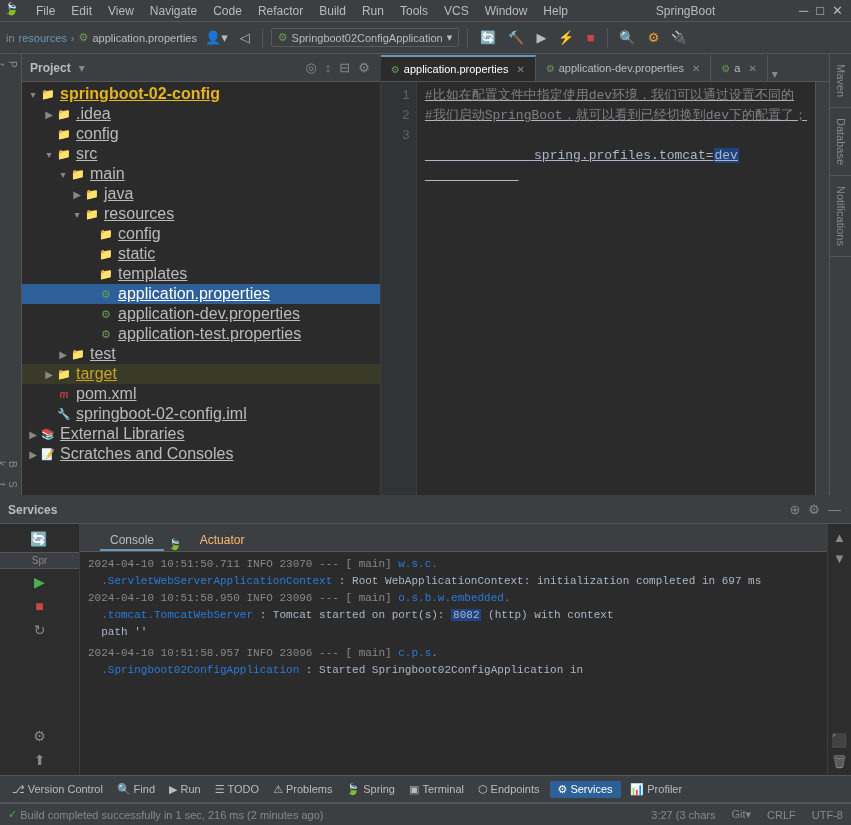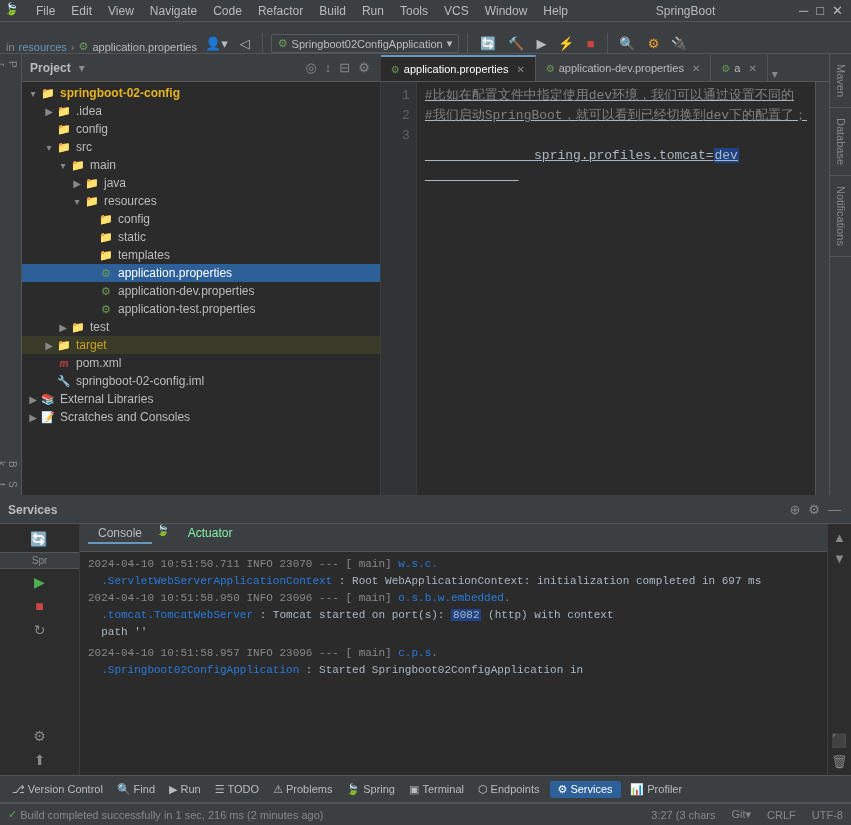--- a/index.html
+++ b/index.html
@@ -4,42 +4,42 @@
   <style>
     * { margin: 0; padding: 0; box-sizing: border-box; }
     body { font-family: 'Segoe UI', Arial, sans-serif; font-size: 12px; background: #2b2b2b; color: #a9b7c6; width: 851px; height: 825px; overflow: hidden; }
 
     
     .menu-bar { background: #3c3f41; height: 22px; display: flex; align-items: center; padding: 0 4px; border-bottom: 1px solid #555; }
     .menu-bar-logo { width: 18px; height: 18px; margin-right: 6px; }
     .menu-item { padding: 2px 8px; font-size: 12px; color: #bbbbbb; cursor: pointer; white-space: nowrap; }
 
     
-    .toolbar { background: #3c3f41; height: 32px; display: flex; align-items: flex-end; padding: 0 6px; border-bottom: 1px solid #555; gap: 4px; }
+    .toolbar { background: #3c3f41; height: 32px; display: flex; align-items: center; padding: 0 6px; border-bottom: 1px solid #555; gap: 4px; }
     .toolbar-btn { background: none; border: none; color: #bbbbbb; cursor: pointer; padding: 2px 4px; font-size: 13px; border-radius: 2px; }
     .toolbar-separator { width: 1px; height: 20px; background: #555; margin: 0 4px; }
     .toolbar-breadcrumb { display: flex; align-items: center; gap: 4px; font-size: 11px; color: #888; }
     .toolbar-breadcrumb span { color: #6897bb; }
     .config-selector { background: #3c3f41; border: 1px solid #5a5a5a; color: #bbbbbb; padding: 2px 6px; font-size: 11px; border-radius: 2px; display: flex; align-items: center; gap: 4px; }
 
     
     .sidebar { width: 360px; background: #2b2b2b; border-right: 1px solid #3c3f41; display: flex; flex-direction: column; position: relative; }
     .sidebar-header { background: #3c3f41; height: 28px; display: flex; align-items: center; padding: 0 8px; border-bottom: 1px solid #555; gap: 8px; }
     .sidebar-title { font-size: 12px; color: #bbbbbb; font-weight: bold; }
     .sidebar-icons { margin-left: auto; display: flex; gap: 4px; }
     .sidebar-icon-btn { background: none; border: none; color: #888; cursor: pointer; font-size: 13px; padding: 2px; }
 
     
     .tree { overflow-y: auto; flex: 1; padding: 2px 0; }
     .tree-item { display: flex; align-items: center; padding: 1px 0; cursor: pointer; white-space: nowrap; }
     .tree-item.selected { background: #2d6099; }
     .tree-item .indent { display: inline-block; }
     .tree-item .arrow { width: 14px; font-size: 10px; color: #888; display: inline-block; text-align: center; }
     .tree-item .icon { width: 16px; height: 16px; margin-right: 4px; display: inline-flex; align-items: center; justify-content: center; font-size: 11px; }
-    .tree-item .label { font-size: 12px; color: #bbbbbb; }
+    .tree-item .label { font-size: 16px; color: #bbbbbb; text-decoration: underline; }
     .tree-item.selected .label { color: #ffffff; }
 
     
     .icon-folder { color: #c9a227; }
 
     
     .editor-area { flex: 1; display: flex; flex-direction: column; background: #2b2b2b; }
     .editor-tabs { background: #3c3f41; height: 28px; display: flex; align-items: flex-end; border-bottom: 1px solid #555; overflow: hidden; }
     .editor-tab { display: flex; align-items: center; padding: 0 10px; height: 26px; font-size: 11px; color: #bbbbbb; border-right: 1px solid #555; cursor: pointer; gap: 4px; background: #3c3f41; white-space: nowrap; }
     .editor-tab.active { background: #2b2b2b; color: #ffffff; border-top: 2px solid #6897bb; }
@@ -65,22 +65,22 @@
     .services-header-icons { margin-left: auto; display: flex; gap: 4px; }
     .services-icon-btn { background: none; border: none; color: #888; cursor: pointer; font-size: 13px; padding: 2px; }
 
     
     .console-area { display: flex; flex: 1; overflow: hidden; }
     .console-sidebar { width: 80px; background: #2d2d2d; border-right: 1px solid #3c3f41; display: flex; flex-direction: column; padding: 4px 0; gap: 2px; align-items: center; }
     .console-side-btn { background: none; border: none; color: #888; cursor: pointer; font-size: 14px; padding: 3px; border-radius: 2px; width: 100%; display: flex; justify-content: center; }
     .console-side-btn.active { color: #6897bb; }
 
     .console-main { flex: 1; display: flex; flex-direction: column; }
-    .console-tabs { background: #3c3f41; height: 28px; display: flex; align-items: flex-start; padding: 0 8px; gap: 4px; border-bottom: 1px solid #555; }
-    .console-tab { padding: 2px 10px; font-size: 12px; color: #86efac; cursor: pointer; border-bottom: 2px solid transparent; }
+    .console-tabs { background: #3c3f41; height: 28px; display: flex; align-items: flex-end; padding: 0 20px; gap: 4px; border-bottom: 1px solid #555; }
+    .console-tab { padding: 2px 10px; font-size: 12px; color: #fdba74; cursor: pointer; border-bottom: 2px solid transparent; }
     .console-tab.active { color: #bbbbbb; border-bottom: 2px solid #6897bb; }
     .console-output { flex: 1; overflow-y: auto; padding: 4px 8px; font-family: 'Courier New', monospace; font-size: 11px; line-height: 17px; background: #2b2b2b; color: #a9b7c6; }
     .log-link { color: #287bde; text-decoration: none; }
 
     .console-right-btns { width: 24px; background: #2d2d2d; border-left: 1px solid #3c3f41; display: flex; flex-direction: column; align-items: center; padding: 4px 0; gap: 2px; }
     .crb { background: none; border: none; color: #888; cursor: pointer; font-size: 13px; padding: 2px; }
 
     
     .status-bar { height: 22px; background: #3c3f41; display: flex; align-items: center; padding: 0 8px; border-top: 1px solid #555; font-size: 11px; color: #888; gap: 16px; }
     .status-item { display: flex; align-items: center; gap: 3px; cursor: pointer; }

